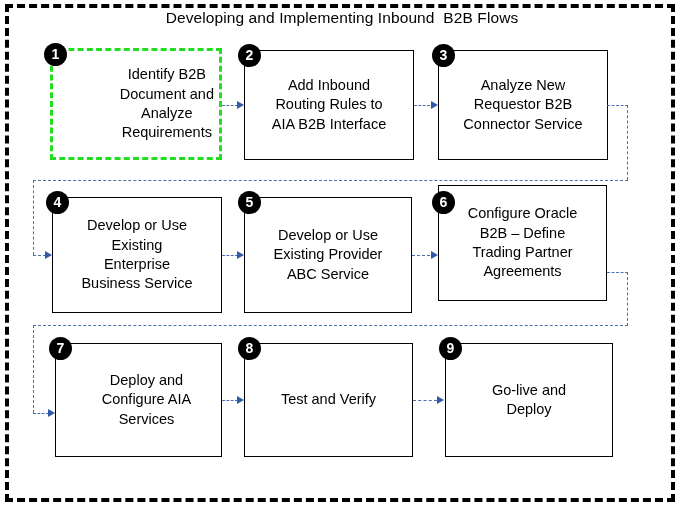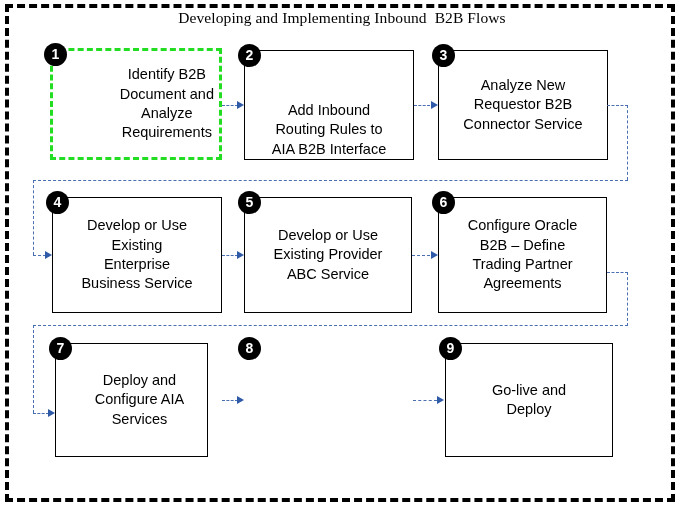--- a/index.html
+++ b/index.html
@@ -29,21 +29,20 @@
   #diagram-title {
     position: absolute;
     left: 0;
     top: 9px;
     width: 684px;
     text-align: center;
     font-size: 15.5px;
     color: #000000;
     white-space: pre;
     letter-spacing: 0.1px;
-    font-family: Liberation Serif, serif;
   }
   
   .step-box {
     position: absolute;
     box-sizing: border-box;
     background: #ffffff;
     border: 1.6px solid #000000;
     display: flex;
     align-items: center;
     justify-content: center;
@@ -107,21 +106,21 @@
   <div id="diagram-title">Developing and Implementing Inbound  B2B Flows</div>
 
   <div class="step-box highlight" style="left:50px; top:48px; width:172px; height:112px;justify-content:flex-end;">
     <span class="step-label">Identify B2B
 Document and
 Analyze
 Requirements</span>
   </div>
   <div class="step-badge" style="left:44px; top:43px;">1</div>
 
-  <div class="step-box" style="left:244px; top:50px; width:170px; height:110px;align-items:flex-end;">
+  <div class="step-box" style="left:244px; top:50px; width:170px; height:110px;">
     <span class="step-label">Add Inbound
 Routing Rules to
 AIA B2B Interface</span>
   </div>
   <div class="step-badge" style="left:238px; top:44px;">2</div>
 
   <div class="step-box" style="left:438px; top:50px; width:170px; height:110px;">
     <span class="step-label">Analyze New
 Requestor B2B
 Connector Service</span>
@@ -136,35 +135,38 @@
   </div>
   <div class="step-badge" style="left:46px; top:191px;">4</div>
 
   <div class="step-box" style="left:244px; top:197px; width:168px; height:116px;">
     <span class="step-label">Develop or Use
 Existing Provider
 ABC Service</span>
   </div>
   <div class="step-badge" style="left:238px; top:191px;">5</div>
 
-  <div class="step-box" style="left:438px; top:197px; width:169px; height:116px;">
+  <div class="step-box" style="left:438px; top:185px; width:169px; height:116px;">
     <span class="step-label">Configure Oracle
 B2B – Define
 Trading Partner
 Agreements</span>
   </div>
   <div class="step-badge" style="left:432px; top:191px;">6</div>
 
-  <div class="step-box" style="left:55px; top:343px; width:153px; height:114px;padding-left:16px;">
+  <div class="step-box" style="left:55px; top:343px; width:167px; height:114px;padding-left:16px;">
     <span class="step-label">Deploy and
 Configure AIA
 Services</span>
   </div>
   <div class="step-badge" style="left:49px; top:337px;">7</div>
 
+  <div class="step-box" style="left:244px; top:343px; width:169px; height:114px;">
+    <span class="step-label">Test and Verify</span>
+  </div>
   <div class="step-badge" style="left:238px; top:337px;">8</div>
 
   <div class="step-box" style="left:445px; top:343px; width:168px; height:114px;">
     <span class="step-label">Go-live and
 Deploy</span>
   </div>
   <div class="step-badge" style="left:439px; top:337px;">9</div>
 
   <div class="conn conn-h" style="left:222px; top:105px; width:16px;"></div>
   <div class="arrowhead" style="left:237px; top:101px;"></div>

